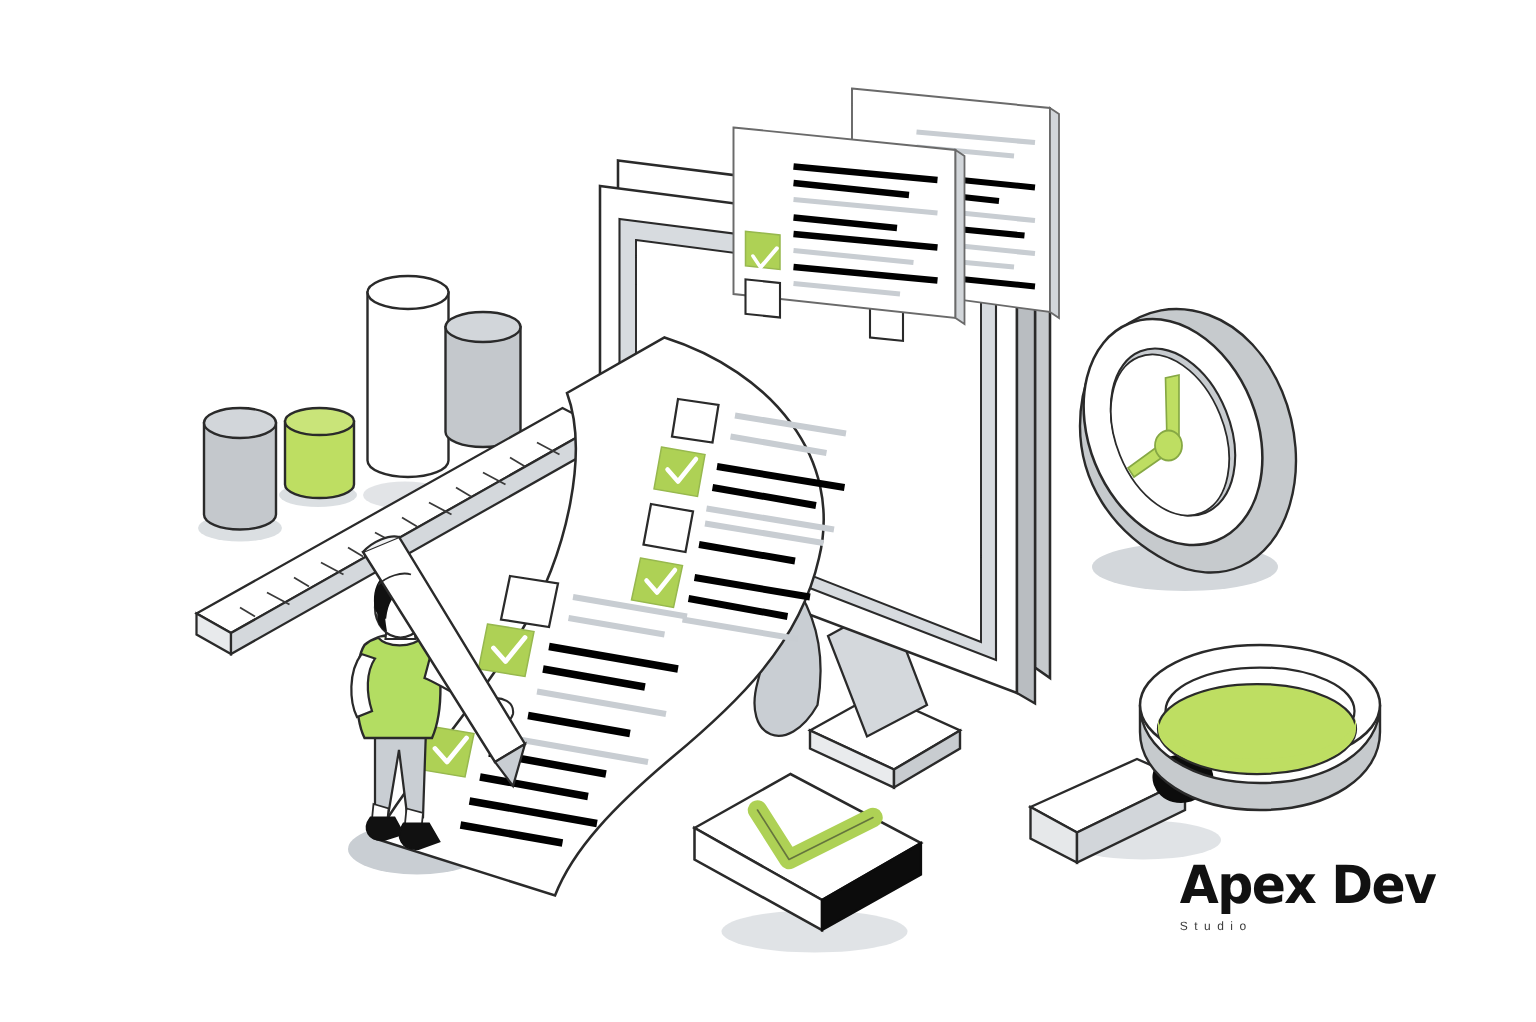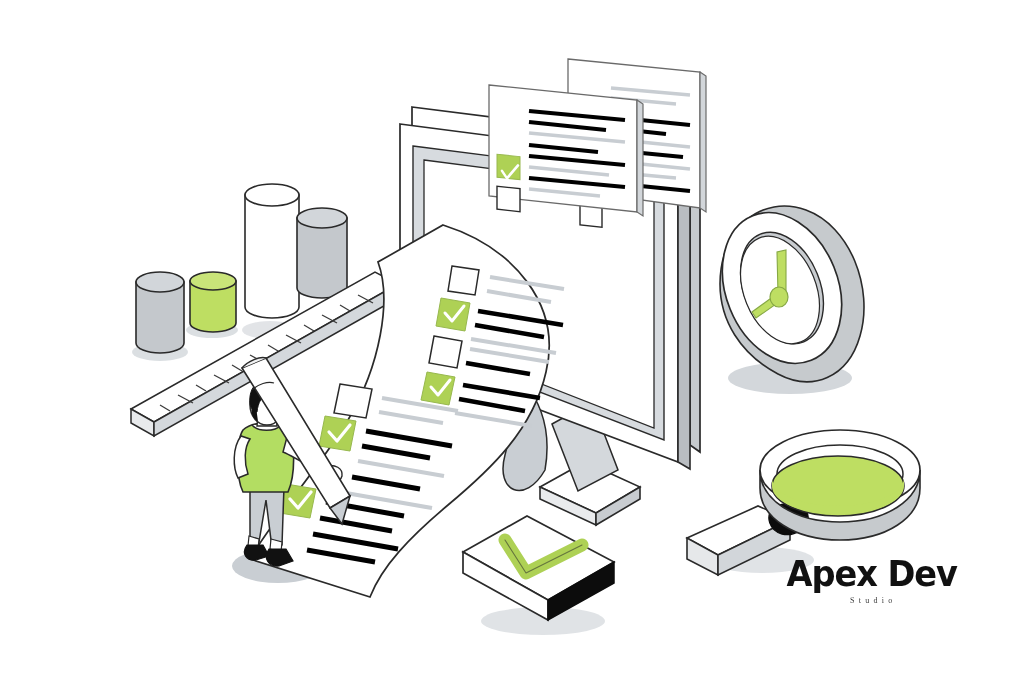--- a/index.html
+++ b/index.html
@@ -24,36 +24,36 @@
     position: absolute;
     left: 0;
     top: 0;
     width: 1024px;
     height: 681px;
   }
   
   #brand {
     position: absolute;
     right: 64px;
-    bottom: 76px;
-    text-align: center;
+    bottom: 59px;
+    text-align: left;
     user-select: none;
   }
   #brand .brand-word {
     font-family: "DejaVu Sans", sans-serif;
     font-weight: bold;
     font-size: 35px;
     letter-spacing: -1.1px;
     color: #111111;
     line-height: 1;
     display: block;
     transform: scaleX(0.96);
   }
   #brand .brand-sub {
-    font-family: Liberation Serif, serif;
+    font-family: Liberation Sans, sans-serif;
     font-size: 8px;
     letter-spacing: 4.3px;
     color: #3a3a3a;
     display: block;
     margin-top: 4px;
     padding-left: 4px;
   }
 </style>
 </head>
 <body>

